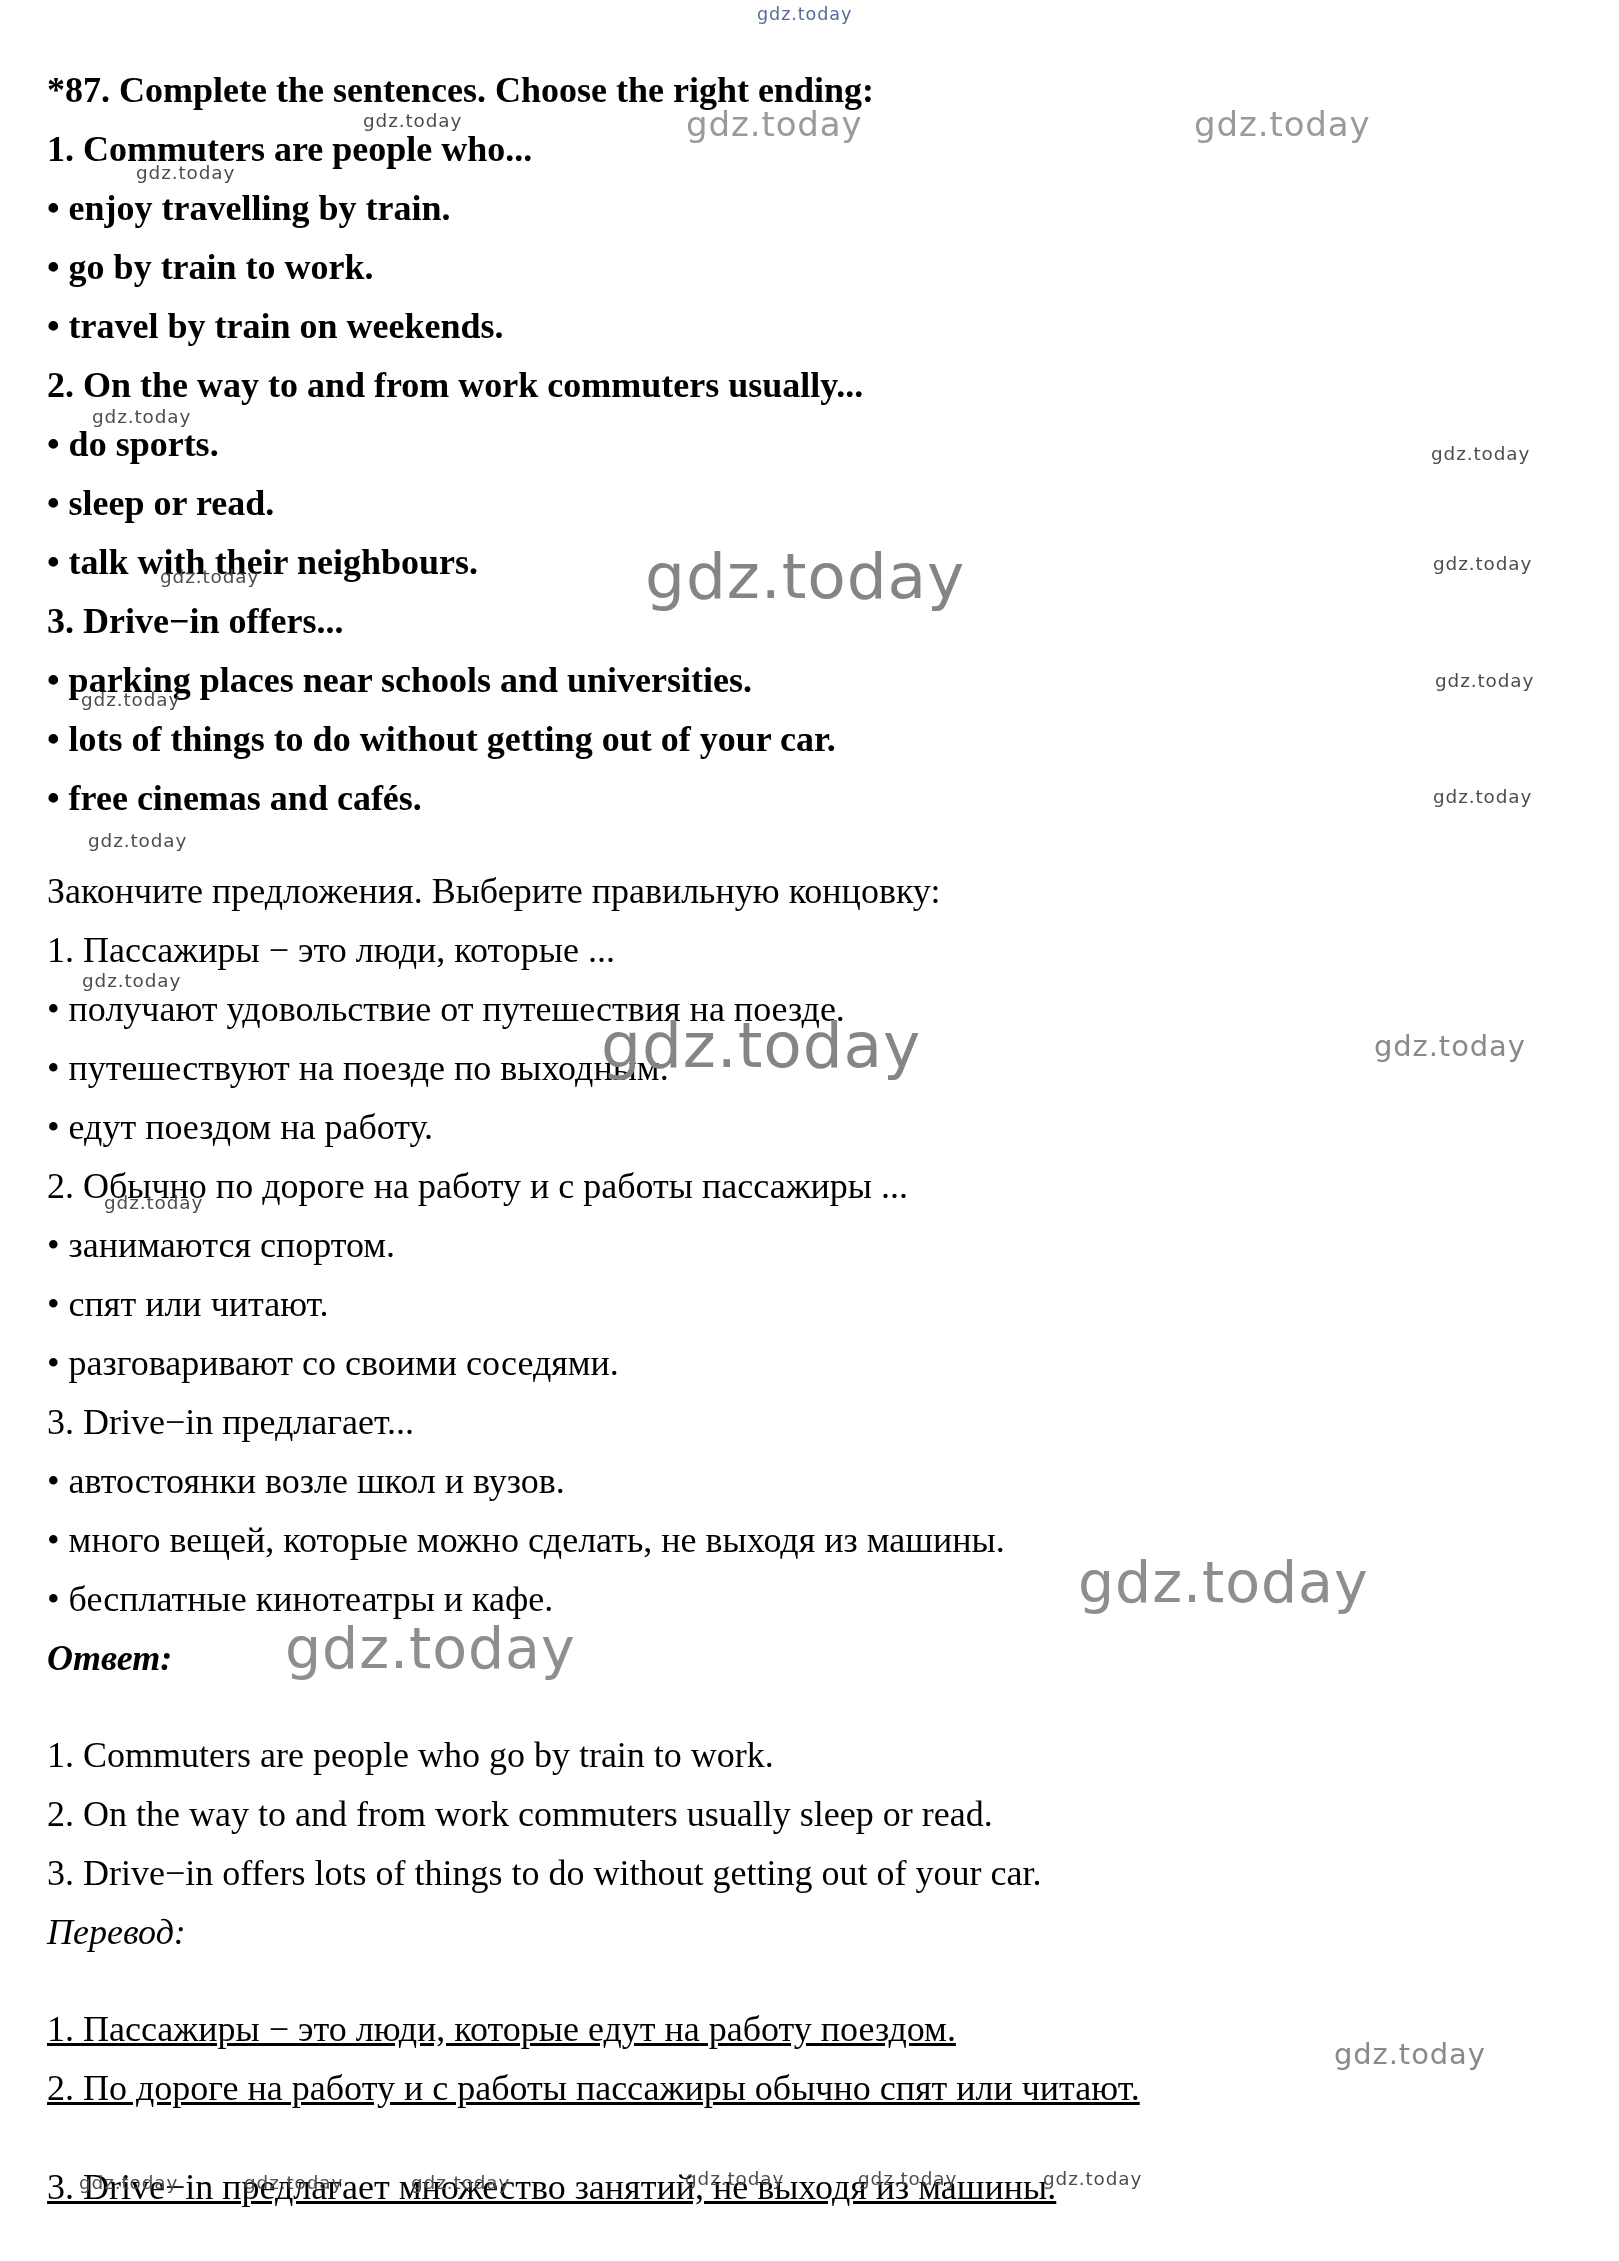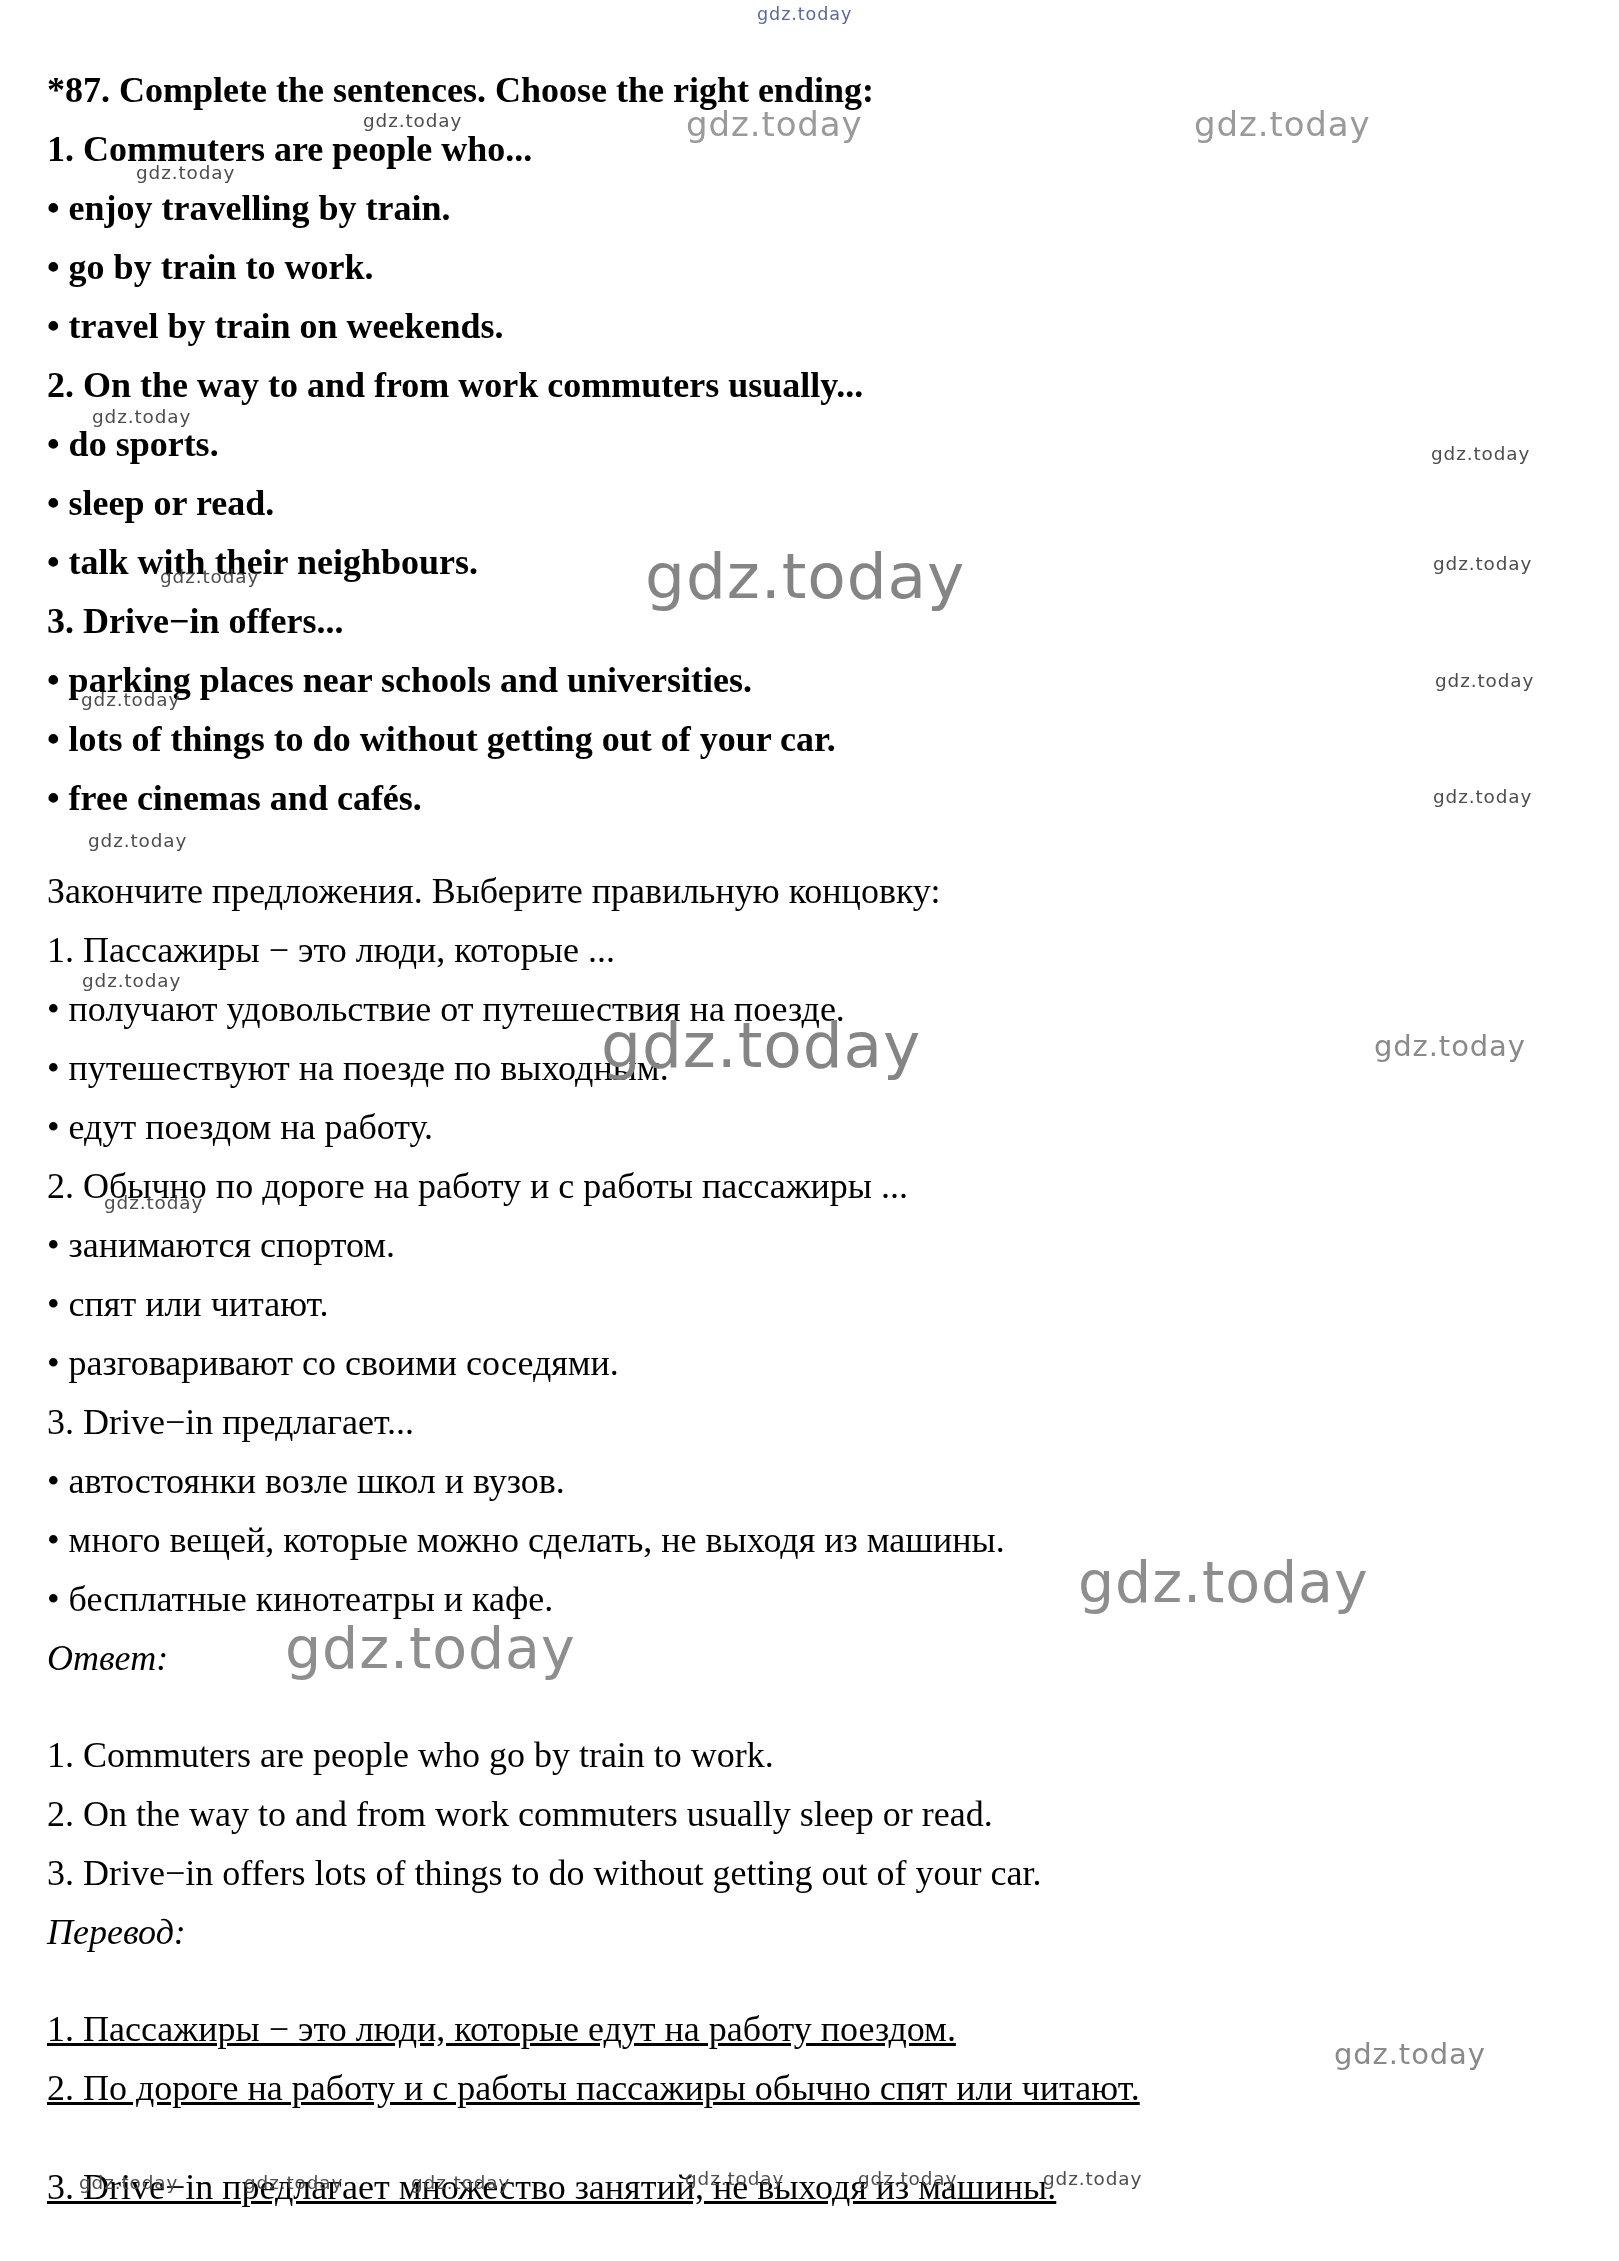--- a/index.html
+++ b/index.html
@@ -22,21 +22,21 @@
   }
   .content p {
     margin: 0;
     font-size: 36px;
     line-height: 59px;
     white-space: nowrap;
   }
   .en-block p { font-weight: bold; }
   .ru-block { margin-top: 34px; }
   .label-italic { font-style: italic; }
-  .answer-label { margin-top: 43px; }
+  .answer-label { margin-top: 43px; font-weight: bold; }
   .answer-block { margin-top: 38px; }
   .translation-label { margin-top: 0; }
   .translation-block { margin-top: 38px; text-decoration: underline; }
   .translation-block p.tr-gap { margin-top: 40px; }
 
   .wm {
     position: absolute;
     font-family: "DejaVu Sans", sans-serif;
     white-space: nowrap;
     pointer-events: none;

